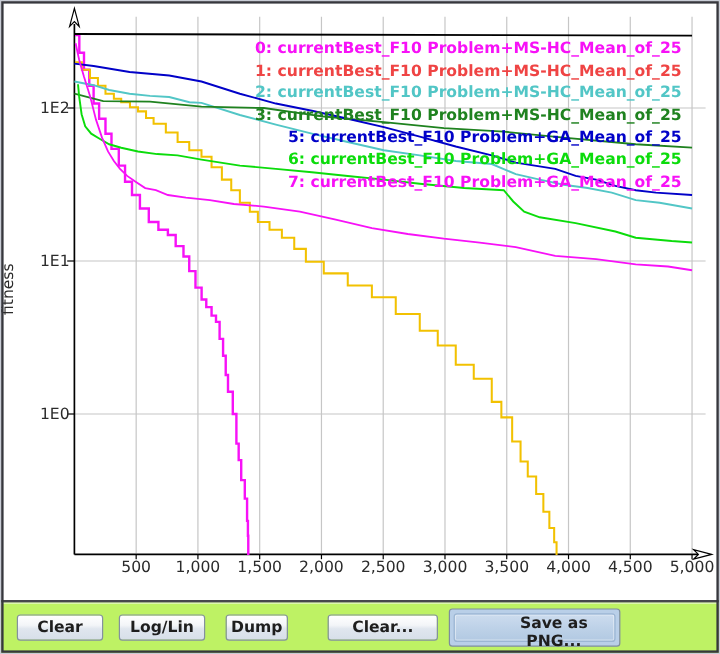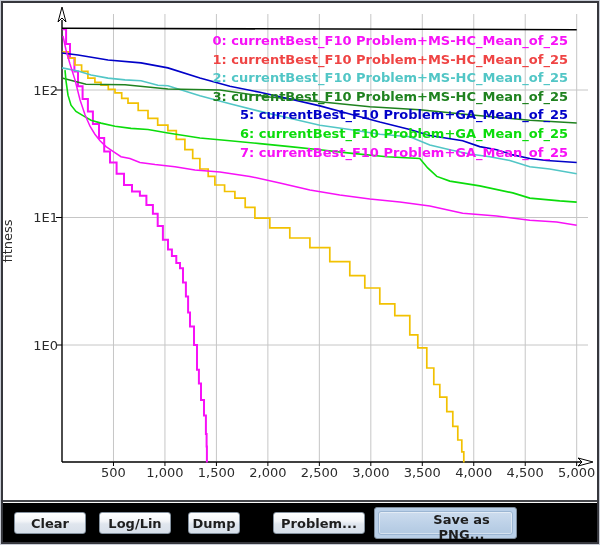--- a/index.html
+++ b/index.html
@@ -25,21 +25,21 @@
     font-size:13px;color:#2b2b2b;text-align:center;z-index:5;
   }
   #xlabel{
     position:absolute;left:62px;top:472px;width:515px;text-align:center;
     font-size:13px;color:#2b2b2b;z-index:5;
   }
 
   
   #toolbar{
     position:absolute;left:1px;right:1px;top:500px;height:44px;
-    background:#000000;border-top:2px solid #46474c;
+    background:#bef264;border-top:2px solid #46474c;
     box-shadow:inset 0 1px 0 #fafafa;z-index:40;
   }
   .btn{
     position:absolute;top:10px;height:22px;
     background:linear-gradient(to bottom,#ffffff 0%,#f3f5f8 40%,#e0e6ee 55%,#d7dfe9 100%);
     border:1px solid #84919e;border-radius:3px;
     font-family:"DejaVu Sans","Liberation Sans",sans-serif;
     font-size:13px;font-weight:bold;color:#1e1e1e;
     padding:0;box-sizing:border-box;cursor:default;
   }
@@ -134,21 +134,21 @@
       <div class="legend-row" style="color: rgb(11, 220, 11);">6: currentBest_F10 Problem+GA_Mean_of_25</div>
       <div class="legend-row" style="color: rgb(247, 17, 247);">7: currentBest_F10 Problem+GA_Mean_of_25</div>
     </div>
 
   <div id="ylabel">fitness</div>
 
   <div id="toolbar">
       <button class="btn" style="left: 13px; width: 72px;">Clear</button>
       <button class="btn" style="left: 98px; width: 72px;">Log/Lin</button>
       <button class="btn" style="left: 187px; width: 52px;">Dump</button>
-      <button class="btn" style="left: 272px; width: 92px;">Problem...</button>
+      <button class="btn" style="left: 272px; width: 92px;">Clear...</button>
       <div class="focus-wrap" style="left: 373px; width: 143px;">
         <button class="btn focused">Save as PNG...</button>
       </div>
     </div>
 
   <div class="frame-outer"></div>
   <div class="frame-inner"></div>
 </div>
 
 </body></html>

